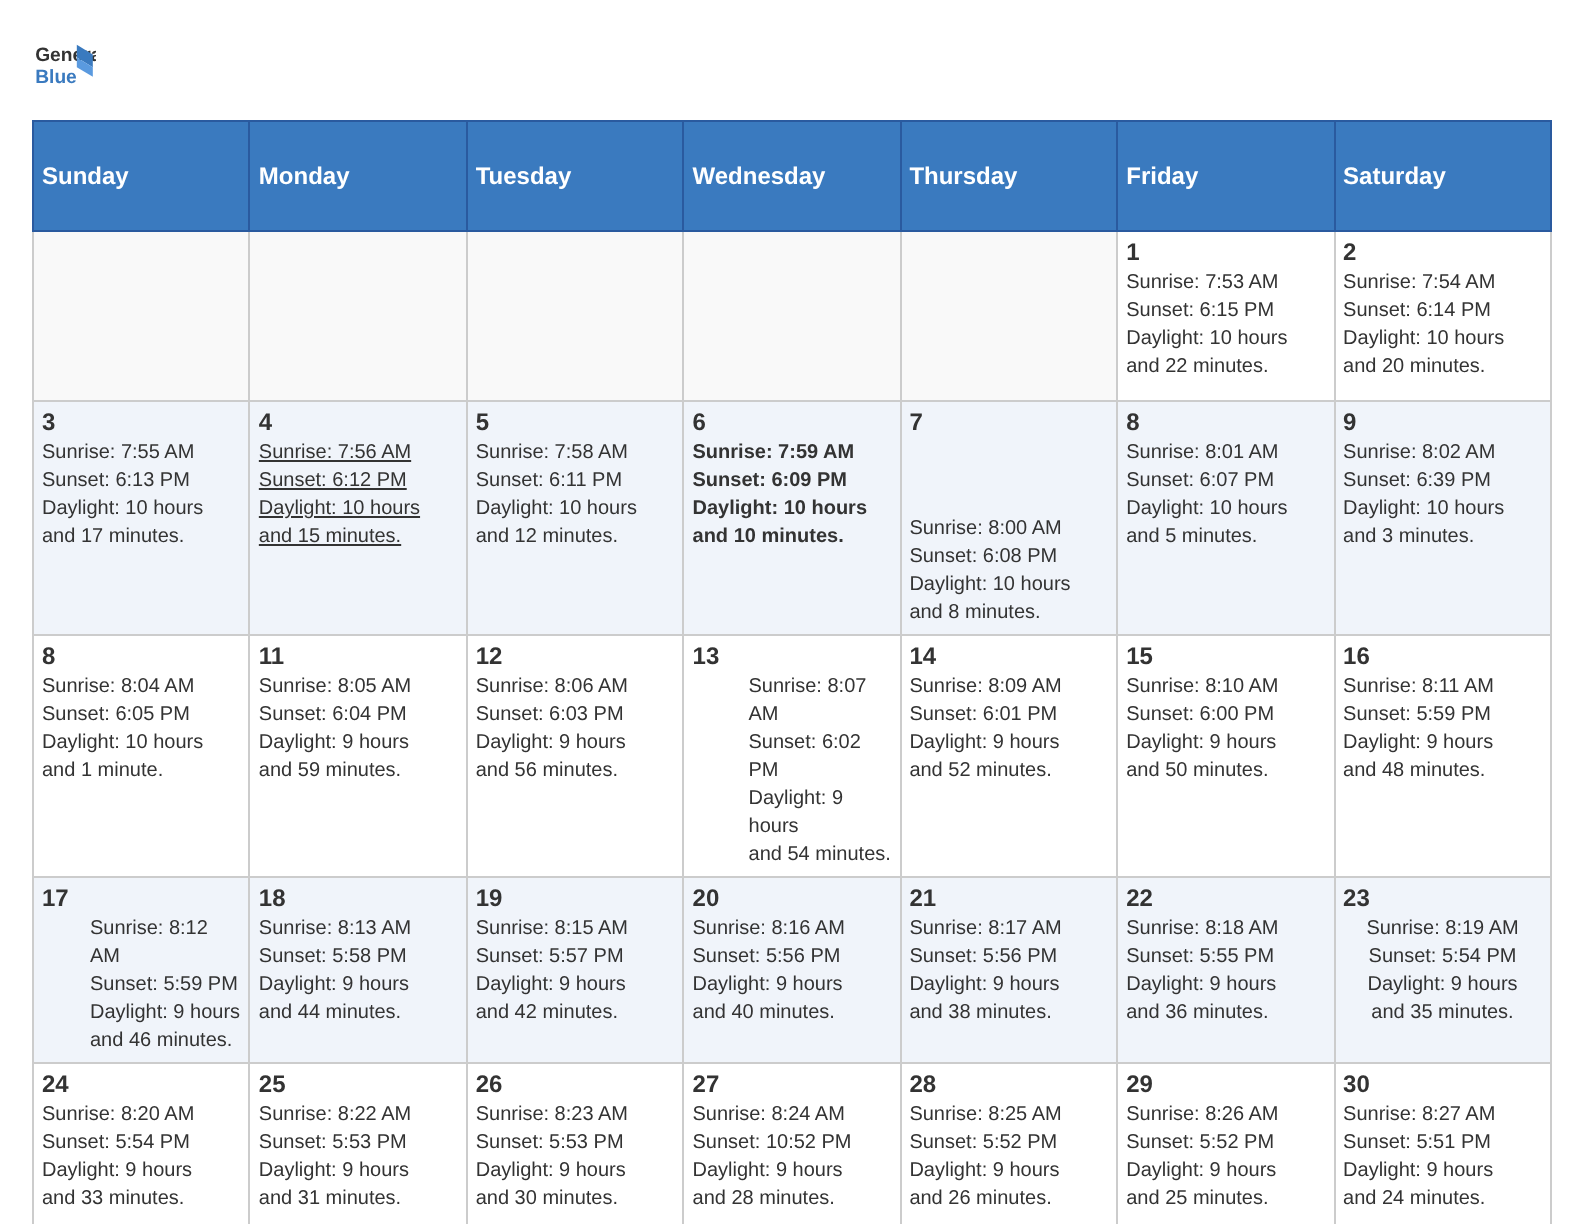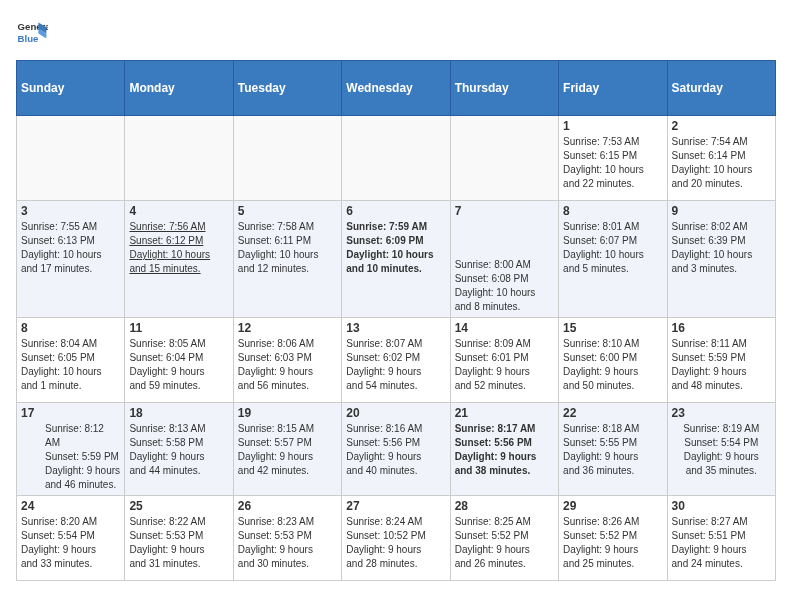--- a/index.html
+++ b/index.html
@@ -199,21 +199,21 @@
         </td>
         <td>
           <span class="day-num">12</span>
           <div class="day-info" style="white-space: pre-line;">Sunrise: 8:06 AM
 Sunset: 6:03 PM
 Daylight: 9 hours
 and 56 minutes.</div>
         </td>
         <td>
           <span class="day-num">13</span>
-          <div class="day-info" style="white-space: pre-line;">Sunrise: 8:07 AM
+          <div class="day-info" style="white-space: pre-line; margin-left: 28px;">Sunrise: 8:07 AM
 Sunset: 6:02 PM
 Daylight: 9 hours
 and 54 minutes.</div>
         </td>
         <td>
           <span class="day-num">14</span>
           <div class="day-info" style="white-space: pre-line;">Sunrise: 8:09 AM
 Sunset: 6:01 PM
 Daylight: 9 hours
 and 52 minutes.</div>
@@ -257,21 +257,21 @@
         </td>
         <td class="shaded">
           <span class="day-num">20</span>
           <div class="day-info" style="white-space: pre-line;">Sunrise: 8:16 AM
 Sunset: 5:56 PM
 Daylight: 9 hours
 and 40 minutes.</div>
         </td>
         <td class="shaded">
           <span class="day-num">21</span>
-          <div class="day-info" style="white-space: pre-line; font-weight: bold;">Sunrise: 8:17 AM
+          <div class="day-info" style="white-space: pre-line;">Sunrise: 8:17 AM
 Sunset: 5:56 PM
 Daylight: 9 hours
 and 38 minutes.</div>
         </td>
         <td class="shaded">
           <span class="day-num">22</span>
           <div class="day-info" style="white-space: pre-line;">Sunrise: 8:18 AM
 Sunset: 5:55 PM
 Daylight: 9 hours
 and 36 minutes.</div>

